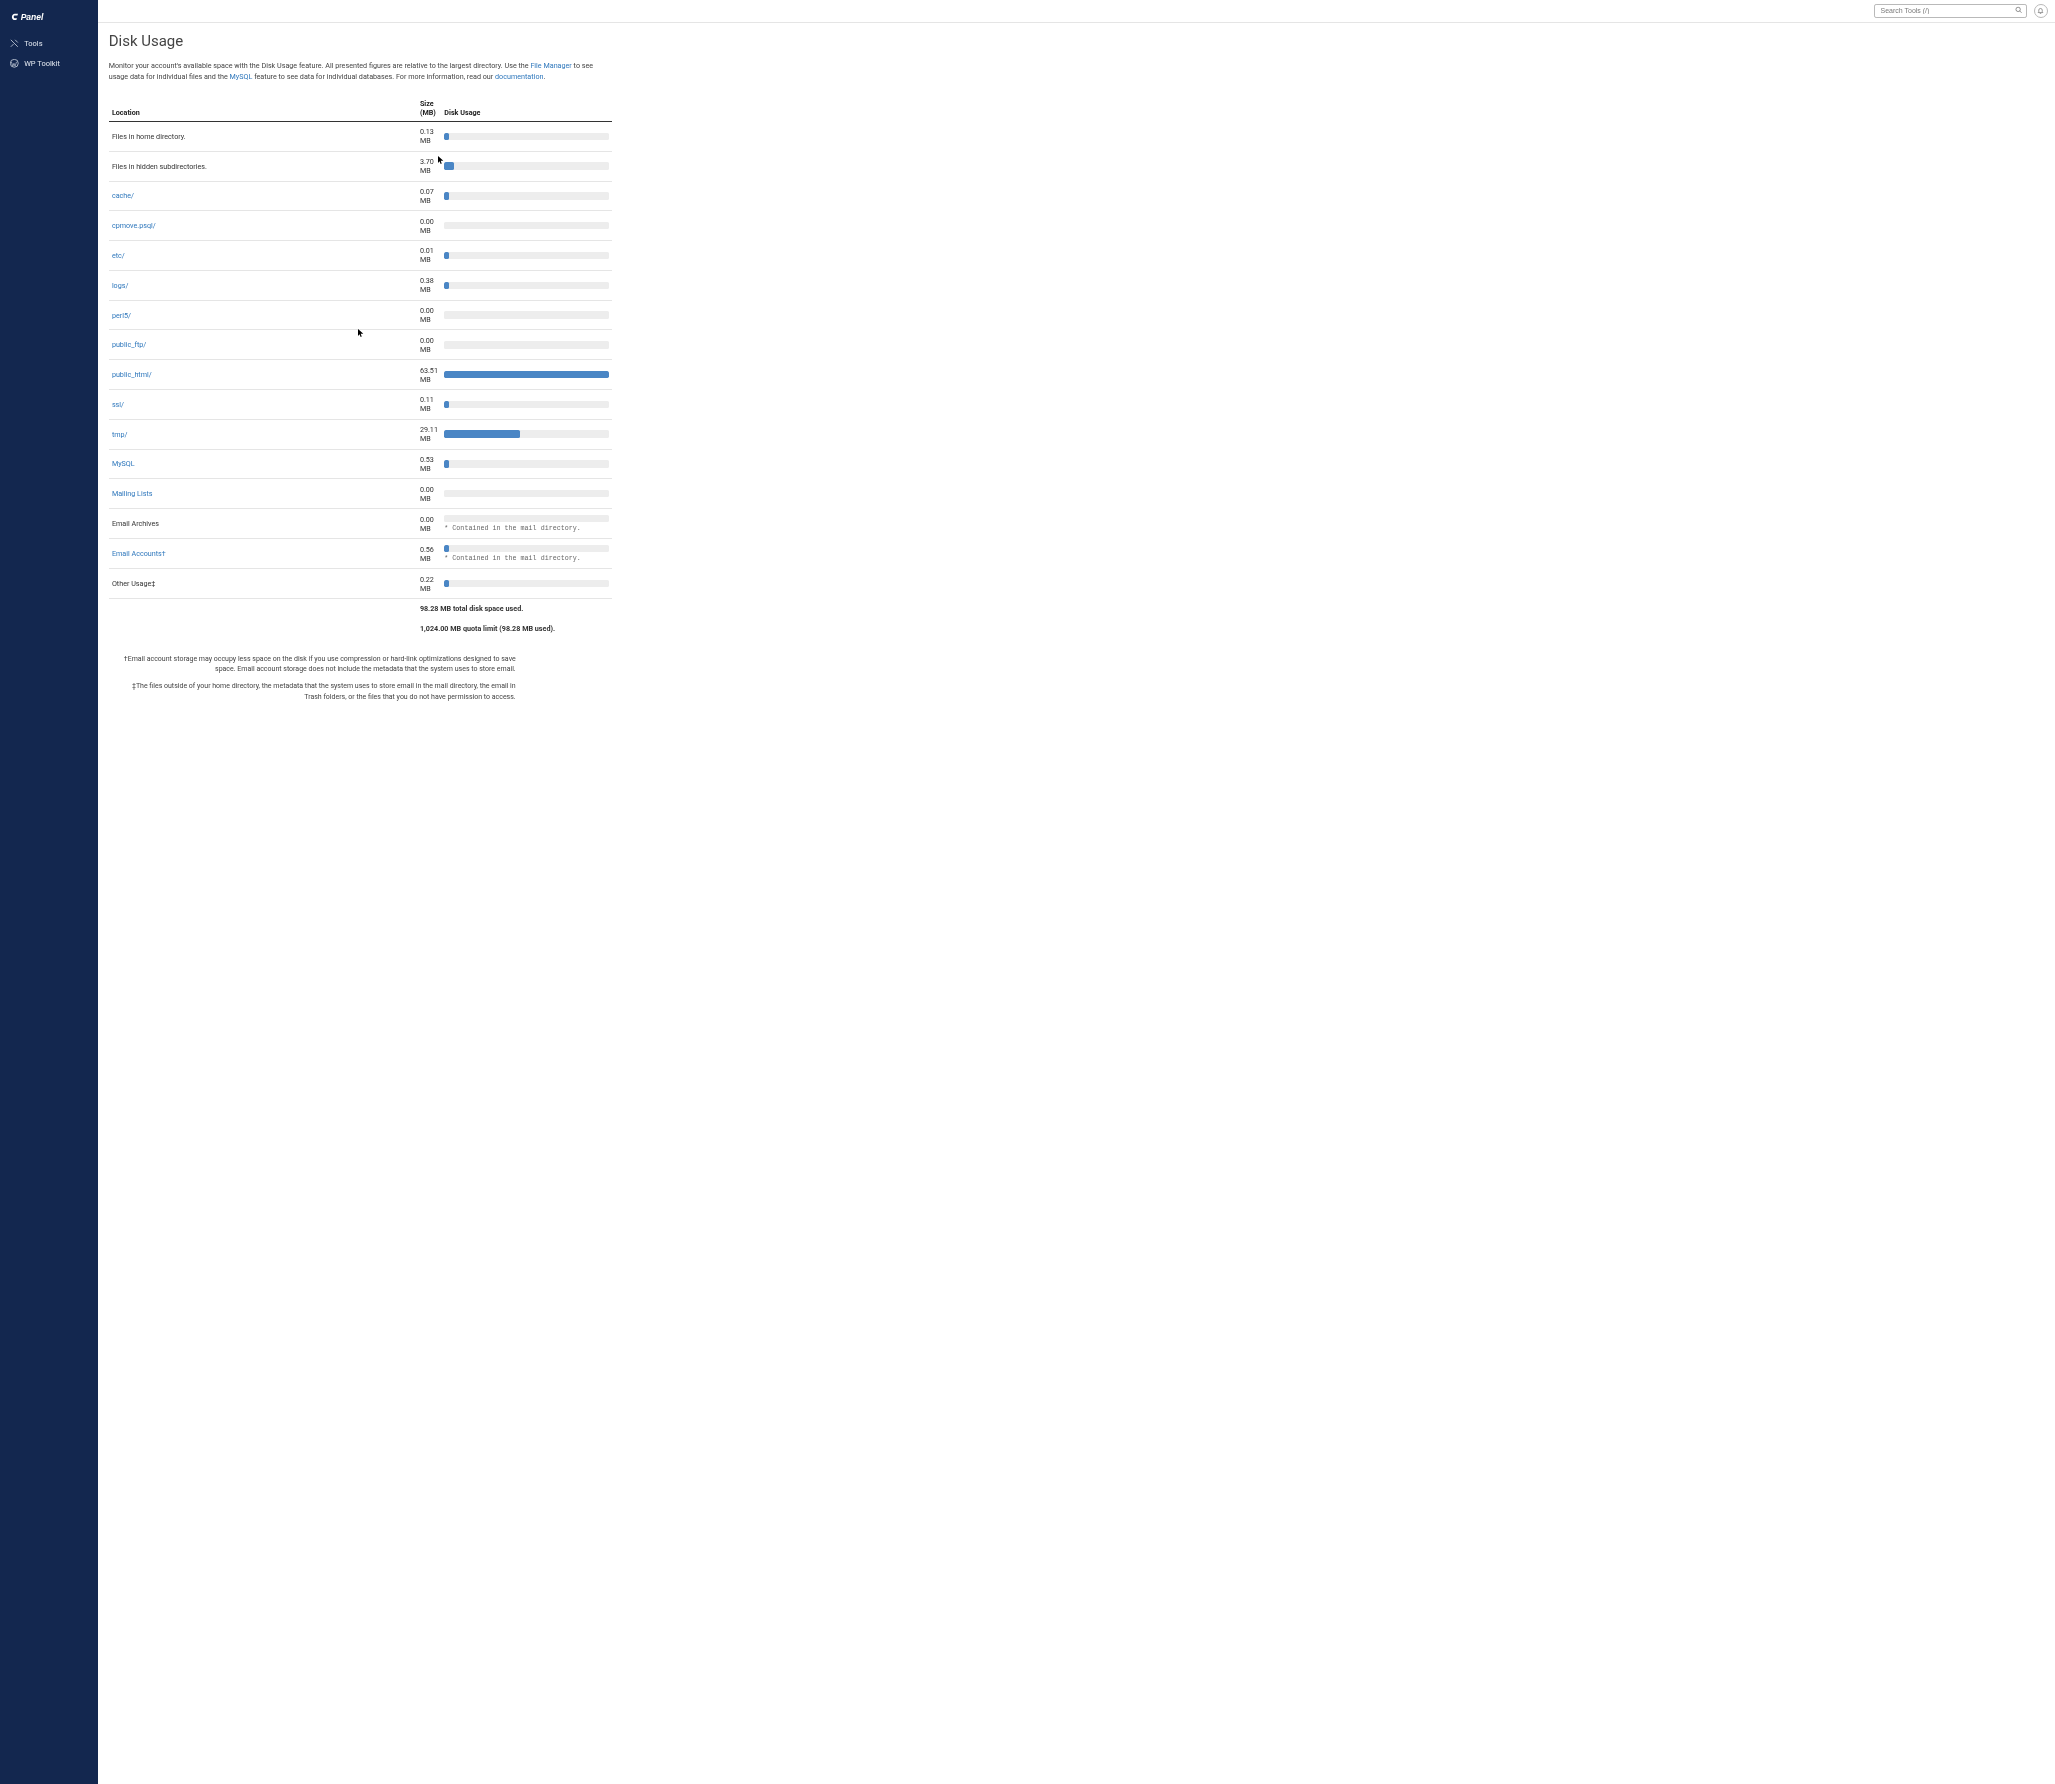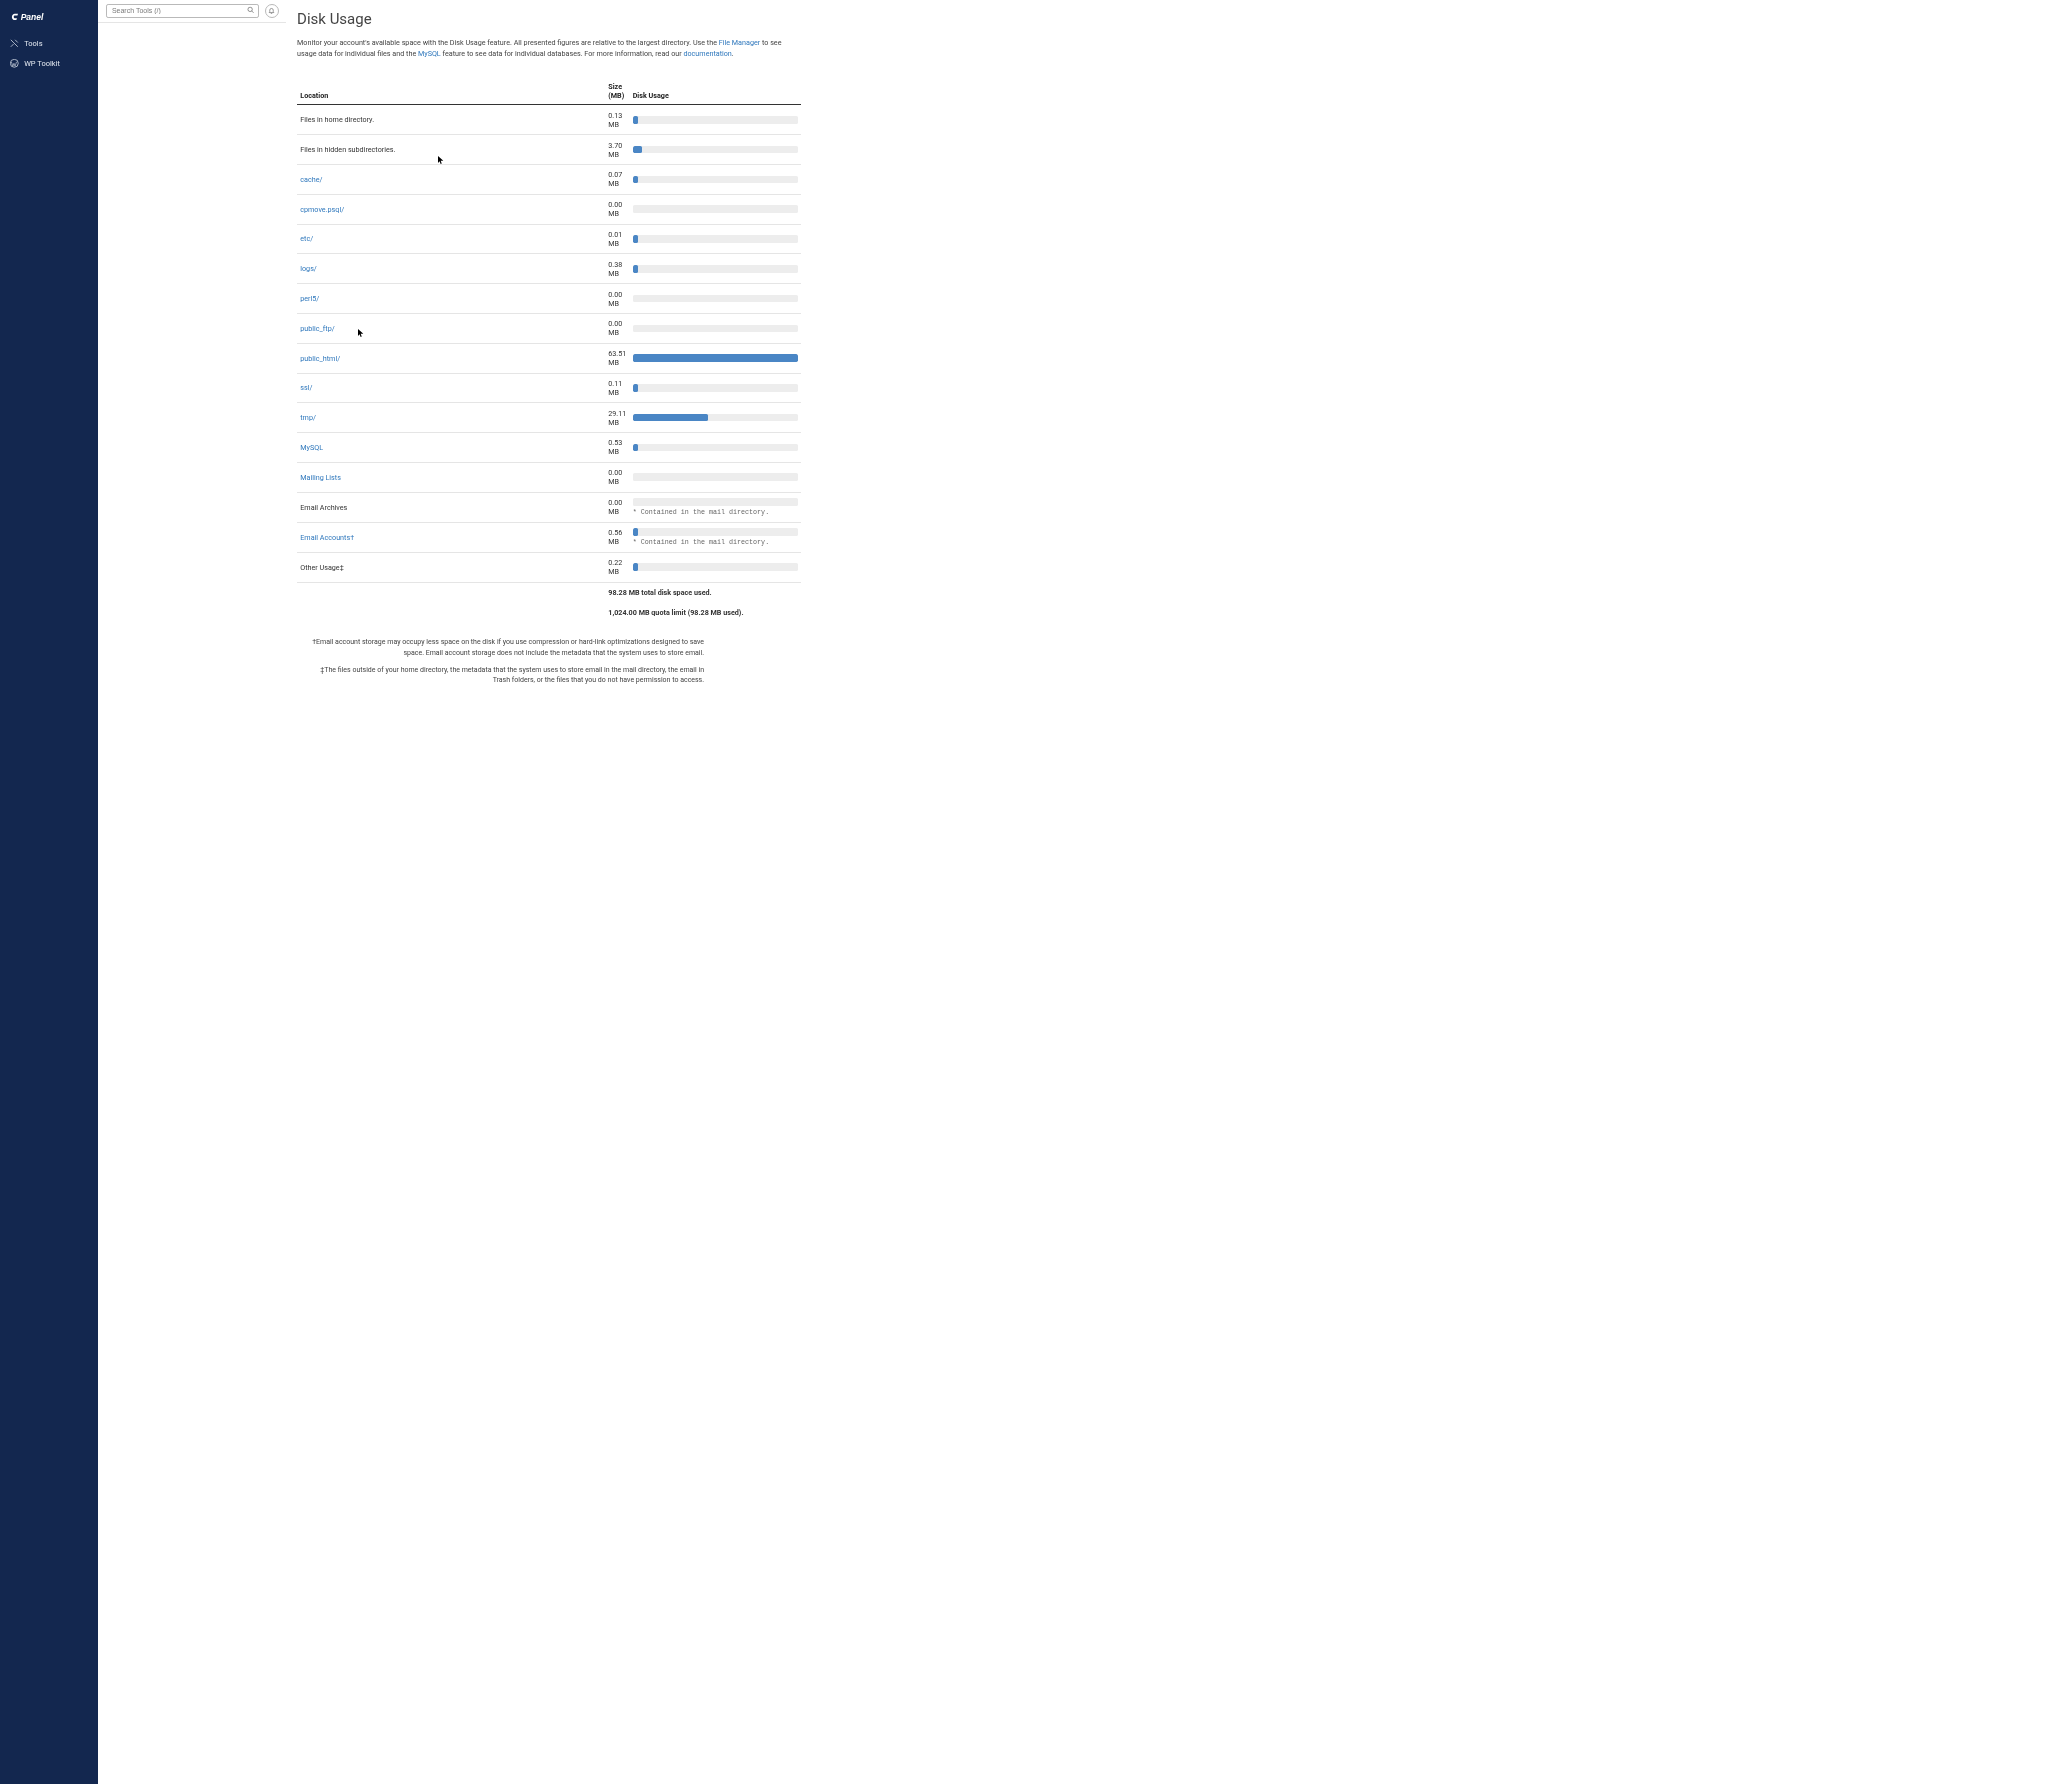--- a/index.html
+++ b/index.html
@@ -31,21 +31,21 @@
     padding: 5.4px 9.6px;
     color: #e5eaf2;
     font-size: 7.5px;
     cursor: pointer;
   }
   .nav-item .icon { width: 9.6px; height: 9.6px; display:flex; align-items:center; justify-content:center; }
   
   .main {
     flex: 1;
     display: flex;
-    flex-direction: row;
+    flex-direction: column;
   }
   .topbar {
     height: 22.5px;
     border-bottom: 0.5px solid #e5e5e5;
     display: flex;
     align-items: center;
     justify-content: flex-end;
     padding: 0 7.5px;
     gap: 6.4px;
   }
@@ -91,21 +91,21 @@
   h1.page-title {
     font-size: 15px;
     font-weight: 400;
     color: #444;
     margin-bottom: 10.7px;
   }
   .intro {
     font-size: 7.2px;
     color: #444;
     line-height: 1.5;
-    margin-bottom: 18px;
+    margin-bottom: 12px;
   }
   .intro a, .loc-link { color: #2e77bc; text-decoration: none; cursor:pointer; }
   table.du {
     width: 100%;
     border-collapse: collapse;
     font-size: 7.2px;
   }
   table.du thead th {
     text-align: left;
     font-weight: 700;

